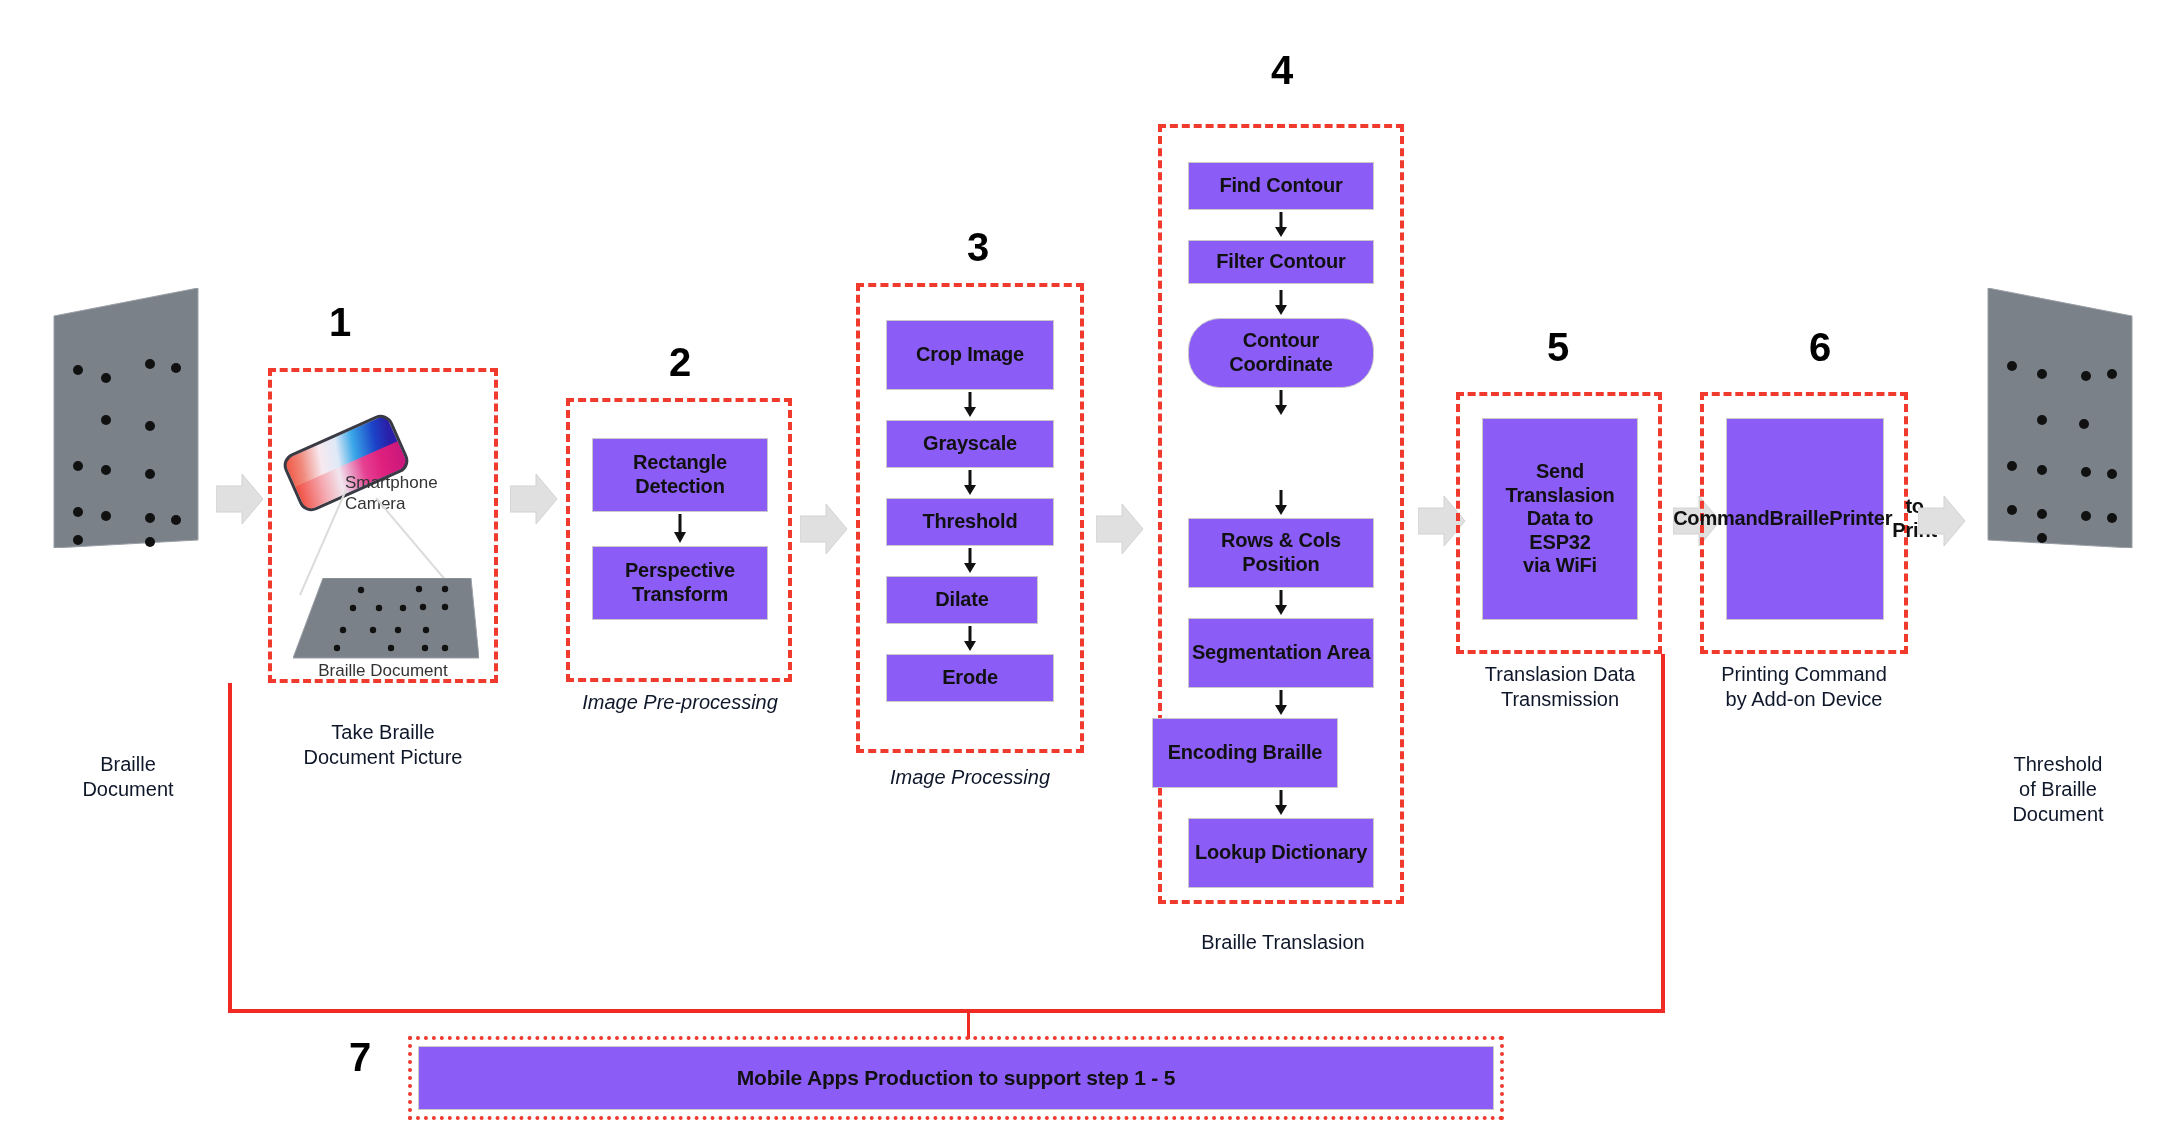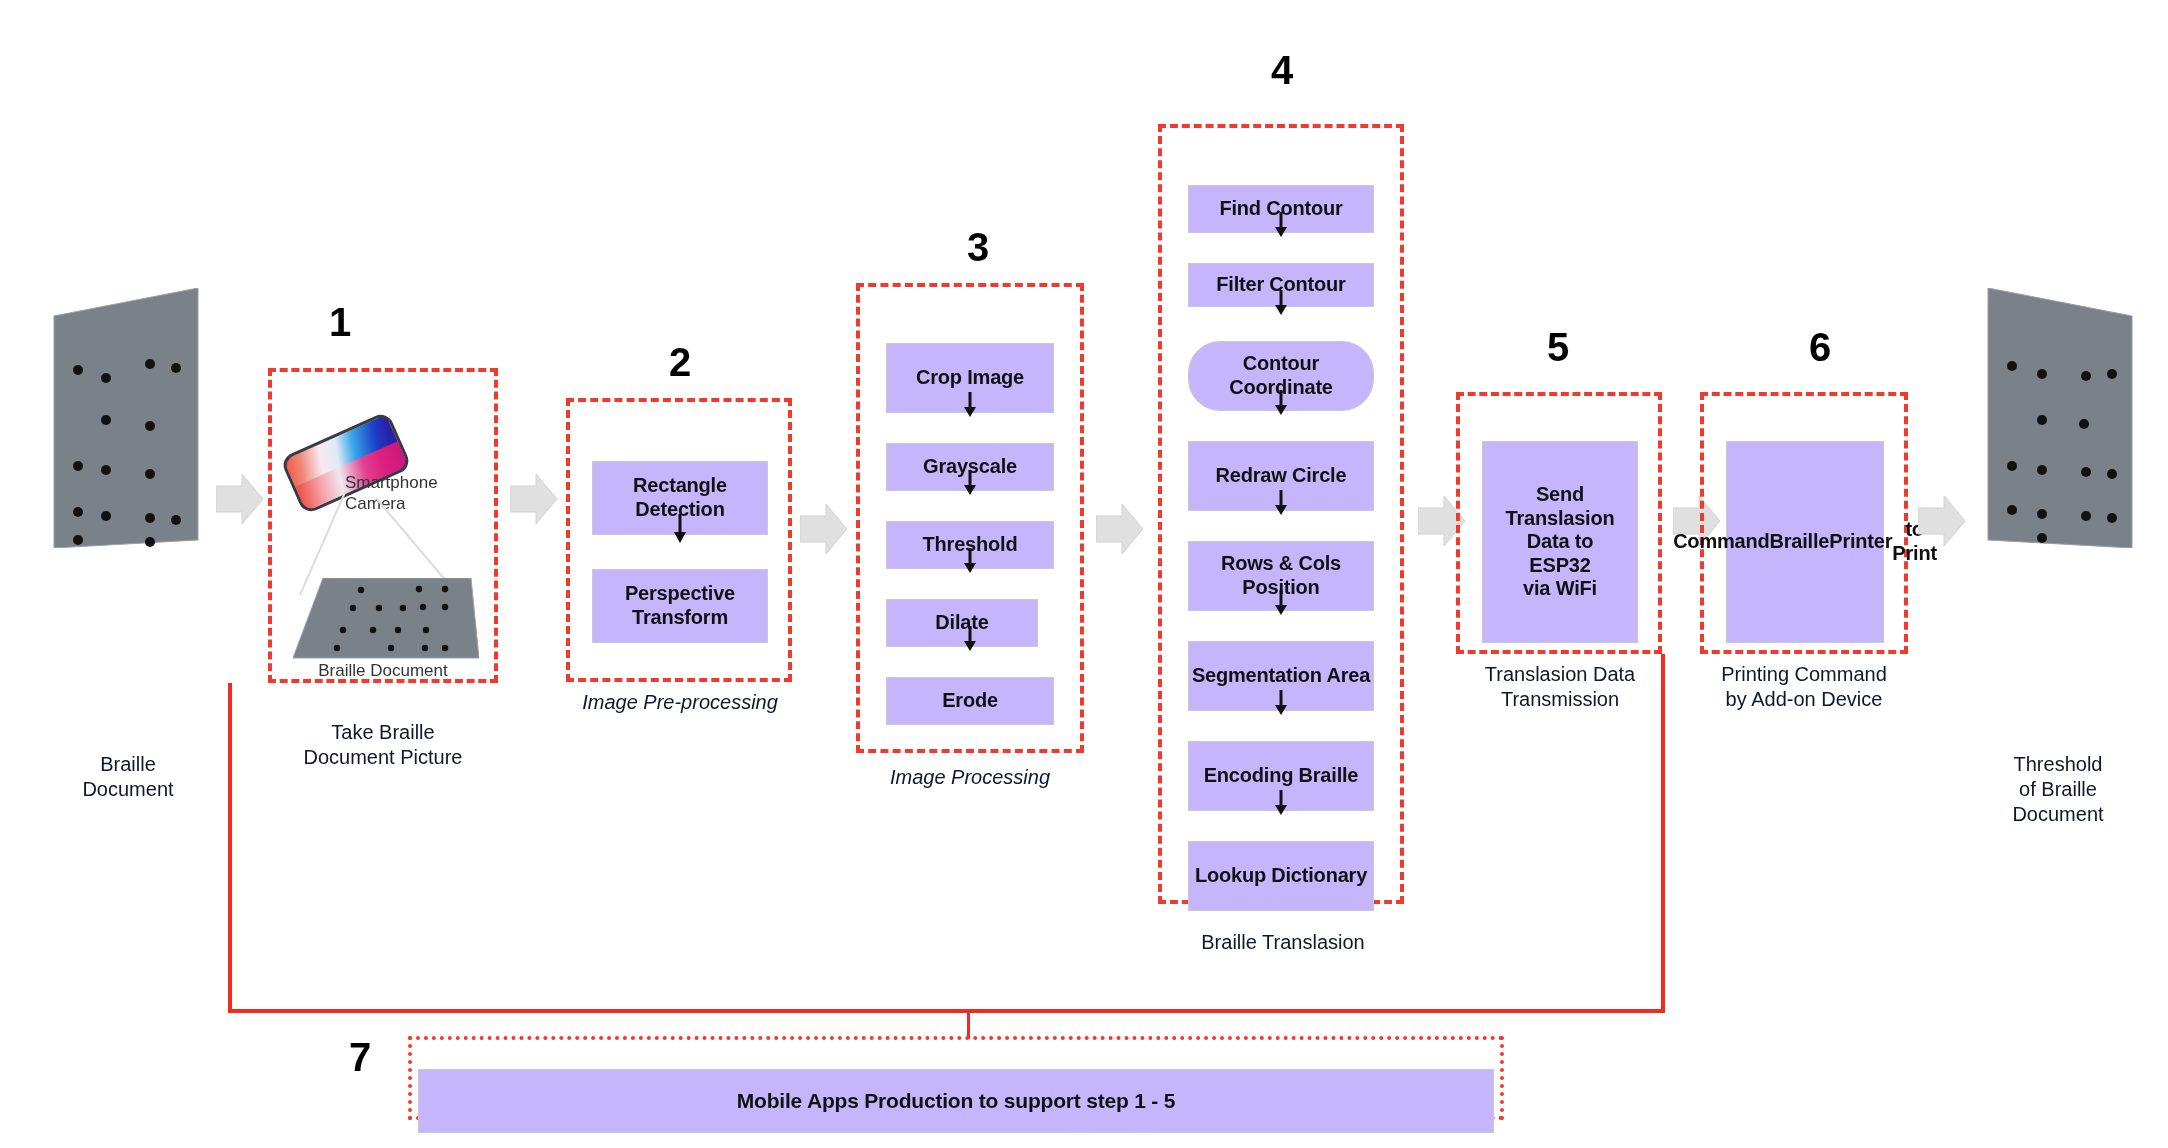--- a/index.html
+++ b/index.html
@@ -40,33 +40,32 @@
 
   .dotted-box {
     position: absolute;
     border: 4px dotted #f03a2e;
     box-sizing: border-box;
     background: transparent;
   }
 
   .proc-box {
     position: absolute;
-    background: #c4b5fd;
+    background: #8b5cf6;
     border: 1px solid #c9c9c9;
     box-sizing: border-box;
     display: flex;
     align-items: center;
     justify-content: center;
     text-align: center;
     font-size: 20px;
     font-weight: bold;
     line-height: 1.18;
     color: #111;
     letter-spacing: -0.2px;
-    margin-top: 23px;
   }
 
   .caption {
     position: absolute;
     text-align: center;
     font-size: 20px;
     line-height: 1.25;
     color: #0f172a;
   }
   .caption.italic { font-style: italic; }
@@ -266,36 +265,35 @@
   <div class="proc-box" style="left:1188px; top:240px; width:186px; height:44px;">Filter Contour</div>
   <svg class="v-arrow" style="left:1273px; top:290px;" width="16" height="26" viewBox="0 0 16 26">
     <line x1="8" y1="0" x2="8" y2="17" stroke="#111" stroke-width="3"></line>
       <polygon points="8,25 2,15 14,15" fill="#111"></polygon>
   </svg>
   <div class="proc-box" style="left:1188px; top:318px; width:186px; height:70px;border-radius:32px;">Contour Coordinate</div>
   <svg class="v-arrow" style="left:1273px; top:390px;" width="16" height="26" viewBox="0 0 16 26">
     <line x1="8" y1="0" x2="8" y2="17" stroke="#111" stroke-width="3"></line>
       <polygon points="8,25 2,15 14,15" fill="#111"></polygon>
   </svg>
-  <div class="proc-box" style="left:1188px; top:418px; width:186px; height:70px;">Redraw Circle</div>
   <svg class="v-arrow" style="left:1273px; top:490px;" width="16" height="26" viewBox="0 0 16 26">
     <line x1="8" y1="0" x2="8" y2="17" stroke="#111" stroke-width="3"></line>
       <polygon points="8,25 2,15 14,15" fill="#111"></polygon>
   </svg>
   <div class="proc-box" style="left:1188px; top:518px; width:186px; height:70px;">Rows &amp; Cols Position</div>
   <svg class="v-arrow" style="left:1273px; top:590px;" width="16" height="26" viewBox="0 0 16 26">
     <line x1="8" y1="0" x2="8" y2="17" stroke="#111" stroke-width="3"></line>
       <polygon points="8,25 2,15 14,15" fill="#111"></polygon>
   </svg>
   <div class="proc-box" style="left:1188px; top:618px; width:186px; height:70px;">Segmentation Area</div>
   <svg class="v-arrow" style="left:1273px; top:690px;" width="16" height="26" viewBox="0 0 16 26">
     <line x1="8" y1="0" x2="8" y2="17" stroke="#111" stroke-width="3"></line>
       <polygon points="8,25 2,15 14,15" fill="#111"></polygon>
   </svg>
-  <div class="proc-box" style="left:1188px; top:718px; width:186px; height:70px;">Encoding Braille</div>
+  <div class="proc-box" style="left:1152px; top:718px; width:186px; height:70px;">Encoding Braille</div>
   <svg class="v-arrow" style="left:1273px; top:790px;" width="16" height="26" viewBox="0 0 16 26">
     <line x1="8" y1="0" x2="8" y2="17" stroke="#111" stroke-width="3"></line>
       <polygon points="8,25 2,15 14,15" fill="#111"></polygon>
   </svg>
   <div class="proc-box" style="left:1188px; top:818px; width:186px; height:70px;">Lookup Dictionary</div>
 
   <div class="caption" style="left:1160px; top:930px; width:246px;">Braille Translasion</div>
 
   <svg class="chev" style="left:1418px; top:492px;" width="48" height="58" viewBox="0 0 48 58">
     <polygon points="0,16 26,16 26,4 47,29 26,54 26,42 0,42" fill="#e0e0e0" stroke="#d2d2d2" stroke-width="1"></polygon>

